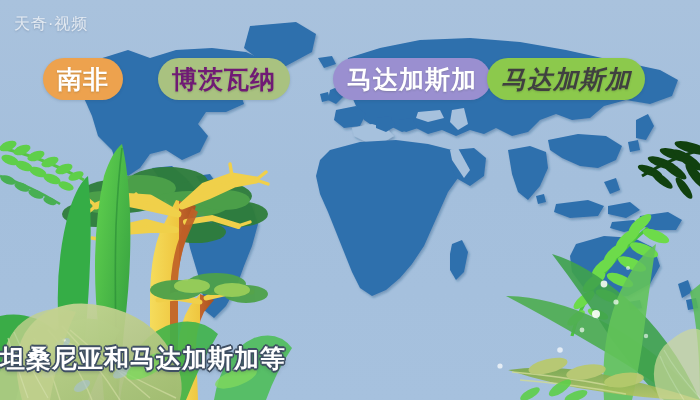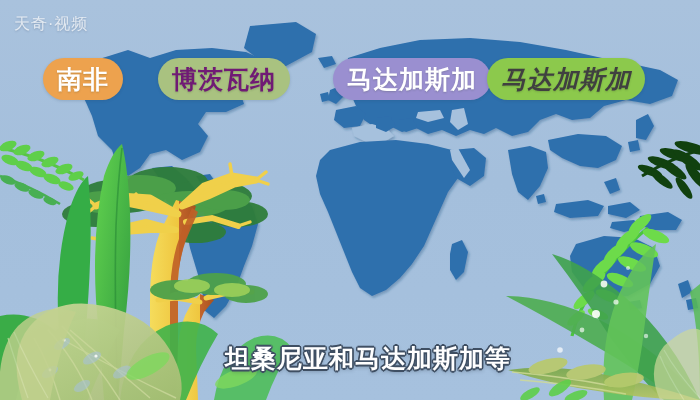--- a/index.html
+++ b/index.html
@@ -38,32 +38,30 @@
     box-sizing:border-box;
   }
   .chip-0{left:43px;}
   .chip-1{left:158px;}
   .chip-2{left:333px;}
   .chip-3{left:487px;}
 
   
   .subtitle{
     position:absolute;left:0;right:0;top:342px;
-    text-align:center;
     font-size:25px;font-weight:bold;letter-spacing:1px;
     color:#ffffff;
     -webkit-text-stroke:0px;
     text-shadow:
       1.6px 0 0 #3f4f63, -1.6px 0 0 #3f4f63,
       0 1.6px 0 #3f4f63, 0 -1.6px 0 #3f4f63,
       1.2px 1.2px 0 #3f4f63, -1.2px 1.2px 0 #3f4f63,
       1.2px -1.2px 0 #3f4f63, -1.2px -1.2px 0 #3f4f63,
       0 2px 4px rgba(30,45,60,.45);
     white-space:nowrap;
-    padding-left:36px;
   }
 </style>
 </head>
 <body>
 
 <div id="stage">
 
   <svg id="mapLayer" viewBox="0 0 700 400" preserveAspectRatio="none">
     <defs>
       <filter id="landShadow" x="-20%" y="-20%" width="160%" height="160%">

